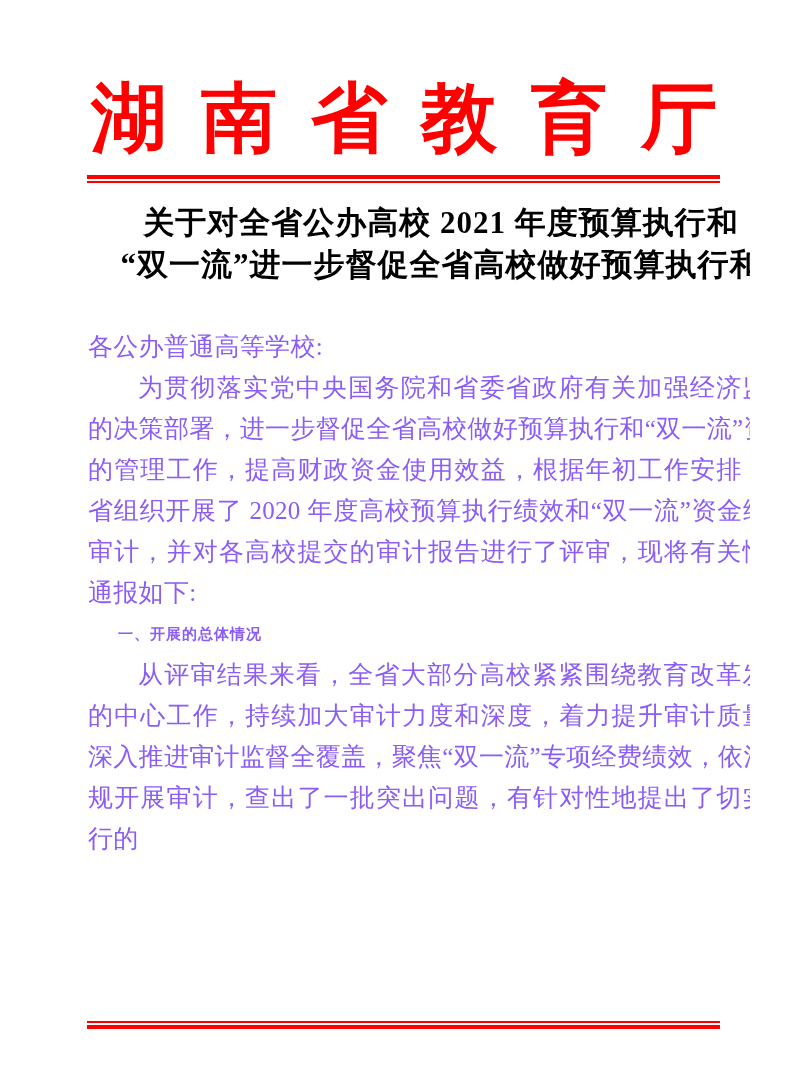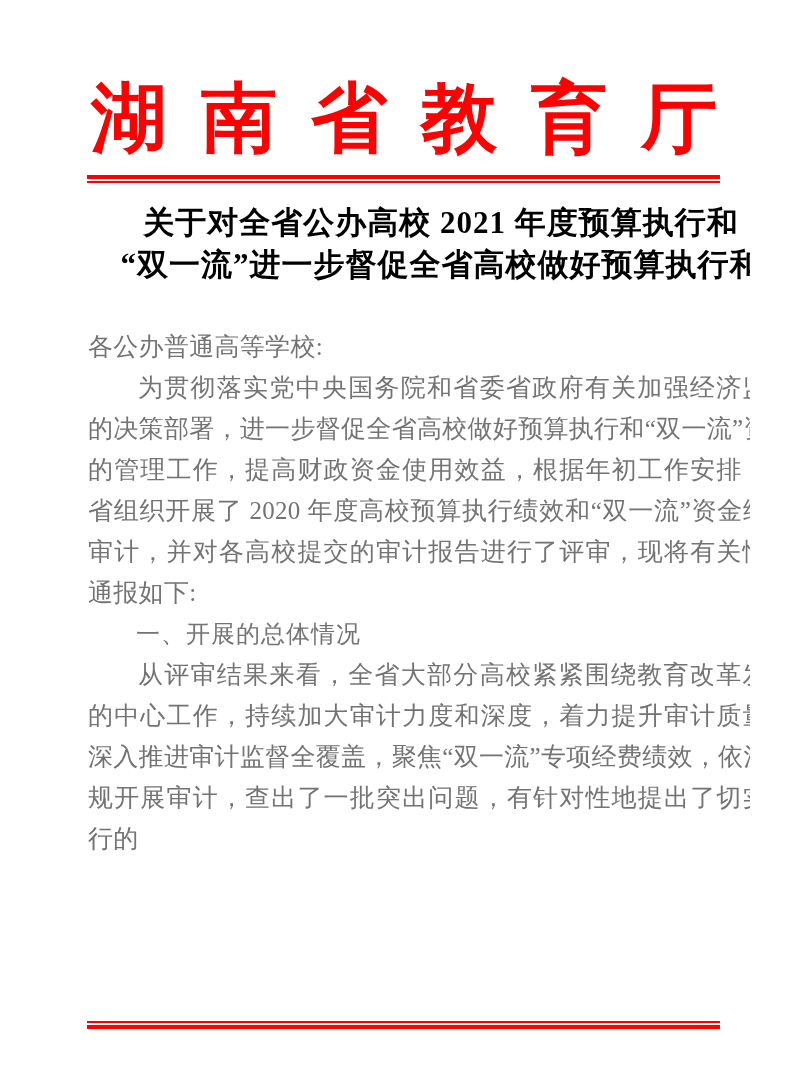--- a/index.html
+++ b/index.html
@@ -61,37 +61,37 @@
   }
 
   
   .doc-body {
     position: absolute;
     top: 326px;
     left: 88px;
     width: 706px;
     height: 697px;              
     overflow: hidden;
-    color: #737373;
+    color: #8b5cf6;
     font-size: 25px;
     line-height: 41px;
     letter-spacing: 0.3px;
     text-align: justify;
   }
   .doc-body p {
     margin: 0;
     text-indent: 2em;
   }
   .doc-body p.salutation {
     text-indent: 0;
   }
   .doc-body p.section-heading {
     font-family: "Liberation Sans", "DejaVu Sans", sans-serif;
-    font-weight: normal;
-    font-size: 24px;
+    font-weight: bold;
+    font-size: 15px;
     letter-spacing: 1px;
   }
 </style>
 </head>
 <body>
 
 <div class="page">
 
   <div class="letterhead">湖南省教育厅</div>
 

